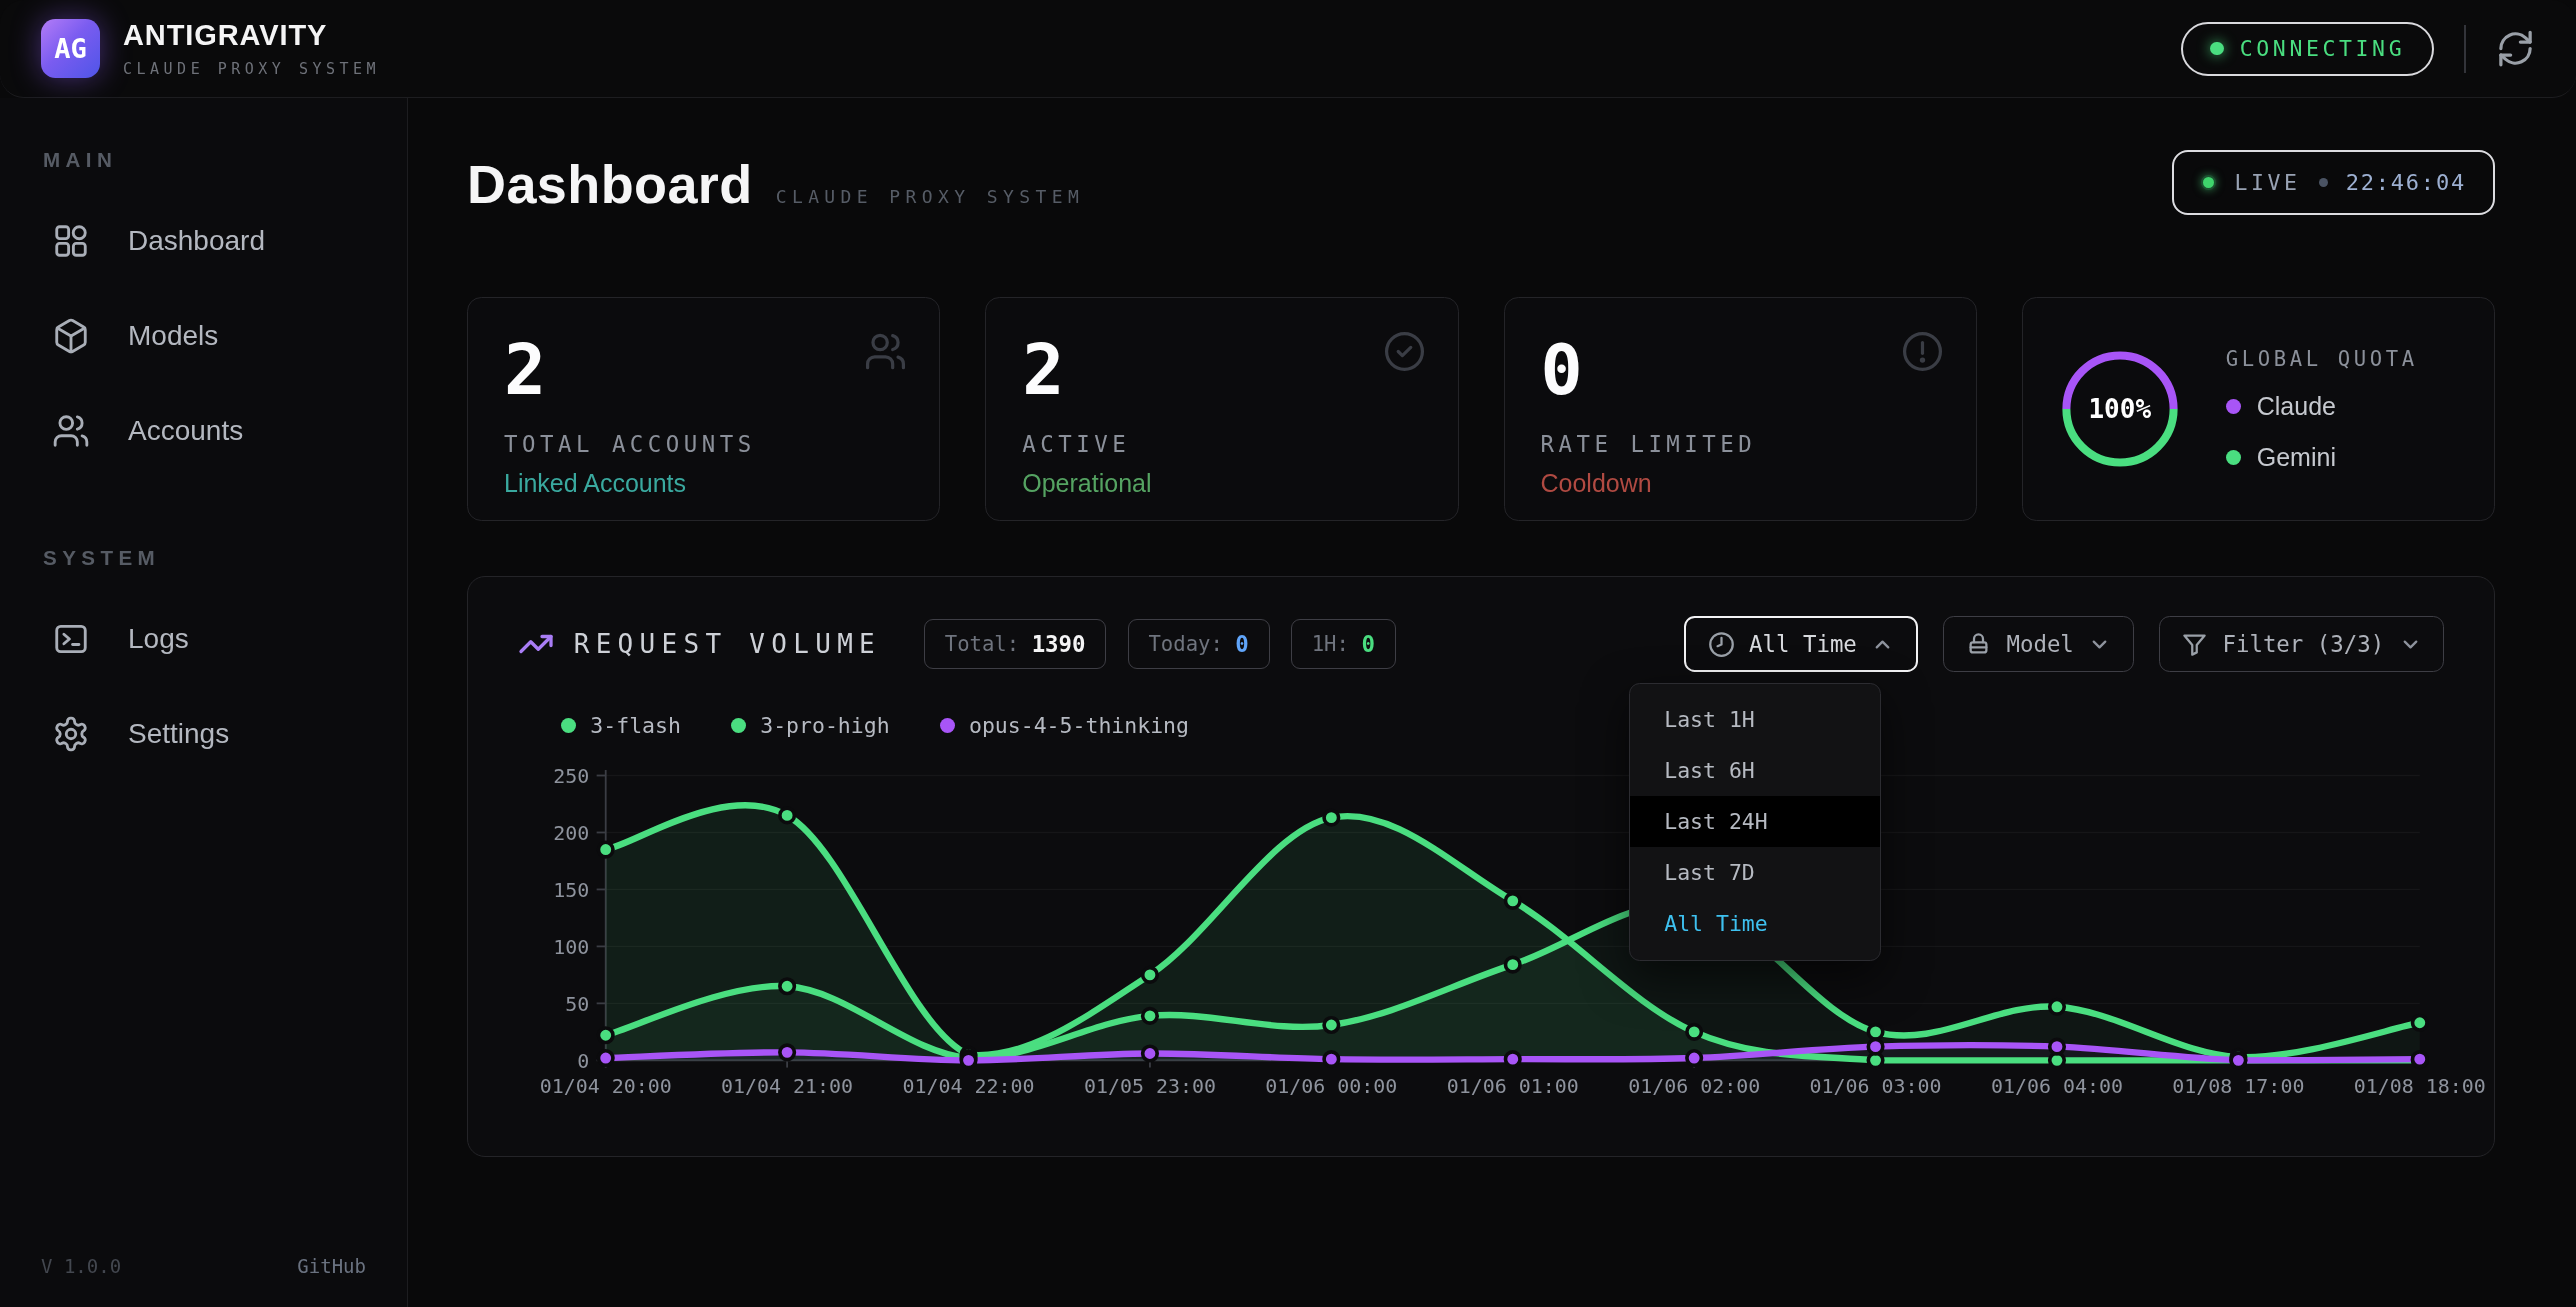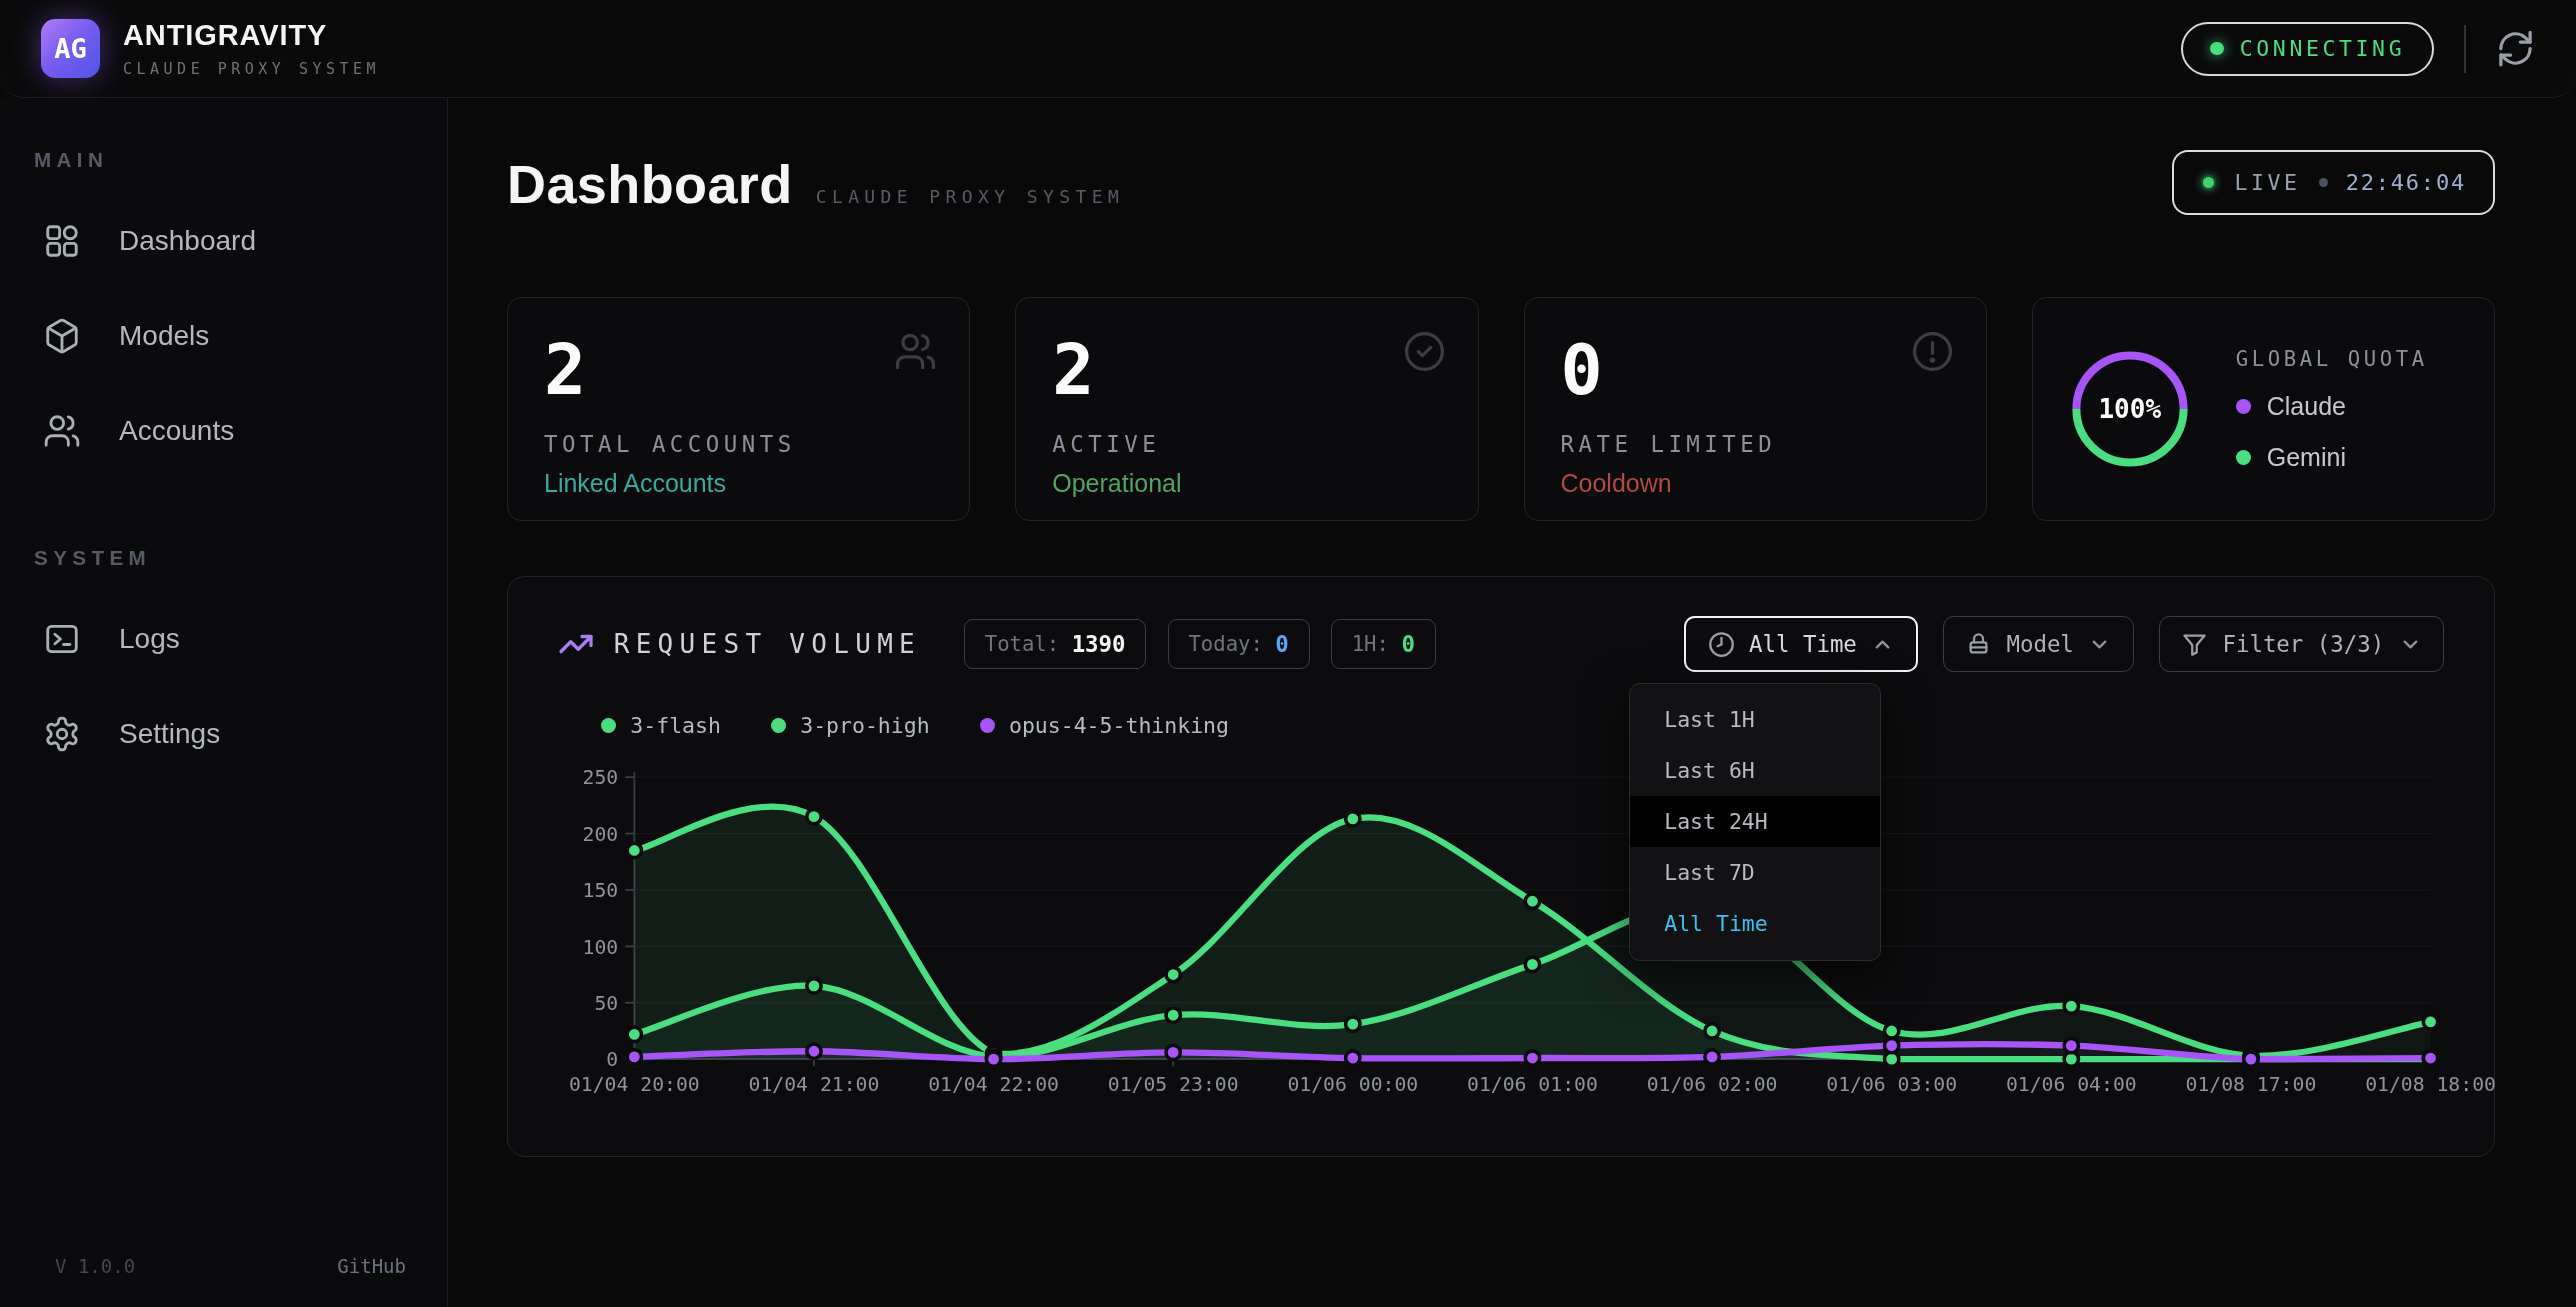--- a/index.html
+++ b/index.html
@@ -21,30 +21,30 @@
   .status-pill { display:flex; align-items:center; gap:16px; border:2.2px solid #d9d9dd; border-radius:894px;
                  padding:12.5px 27px; }
   .status-dot { width:13.4px; height:13.4px; border-radius:50%; background:#4ade80; box-shadow:0 0 12.5px rgba(74,222,128,.8); }
   .status-pill span.txt { font-size:21.5px; color:#4ade80; letter-spacing:3.6px; }
   .vdivider { width:1.8px; height:48px; background:#33343a; }
   .refresh-btn { width:39px; height:39px; color:#9aa0a8; cursor:pointer; }
   .refresh-btn svg { width:100%; height:100%; }
 
   
   .layout { display:flex; height:1209px; }
-  .sidebar { width:448px; background:#0b0b0d; border-right:1.8px solid #1d1d20; padding:50px 38px 36px 34px;
+  .sidebar { width:408px; background:#0b0b0d; border-right:1.8px solid #1d1d20; padding:50px 38px 36px 43px;
              display:flex; flex-direction:column; position:relative; }
   .section-label { font-size:20.6px; font-weight:700; letter-spacing:5.4px; color:#565b64; margin-bottom:34px; }
   .nav-item { display:flex; align-items:center; gap:38px; padding:16px 9px; margin-bottom:25px;
               border-radius:10.7px; cursor:pointer; }
   .nav-item .nav-ico { width:38px; height:38px; color:#a9aeb7; flex:0 0 auto; }
   .nav-item .nav-ico svg { width:100%; height:100%; }
   .nav-item .nav-label { font-size:28px; color:#b4b8c0; }
   .sidebar .gap-section { margin-top:55px; }
-  .side-footer { position:absolute; bottom:30px; left:55px; right:41px; display:flex; justify-content:space-between;
+  .side-footer { position:absolute; bottom:30px; left:41px; right:41px; display:flex; justify-content:space-between;
                  font-size:19px; color:#43474f; }
   .side-footer .gh { color:#6a7280; cursor:pointer; }
 
   
   .main { flex:1; padding:52px 81px 0 59px; position:relative; }
   .page-head { display:flex; align-items:flex-end; justify-content:space-between; }
   .title-wrap { display:flex; align-items:baseline; gap:23px; }
   .page-title { font-size:54px; font-weight:800; color:#f5f5f6; letter-spacing:0.4px; }
   .page-sub { font-size:18px; color:#565c66; letter-spacing:5.4px; font-family:"DejaVu Sans Mono",monospace; }
   .live-pill { display:flex; align-items:center; gap:18px; border:2.2px solid #dcdce0; border-radius:16px;

